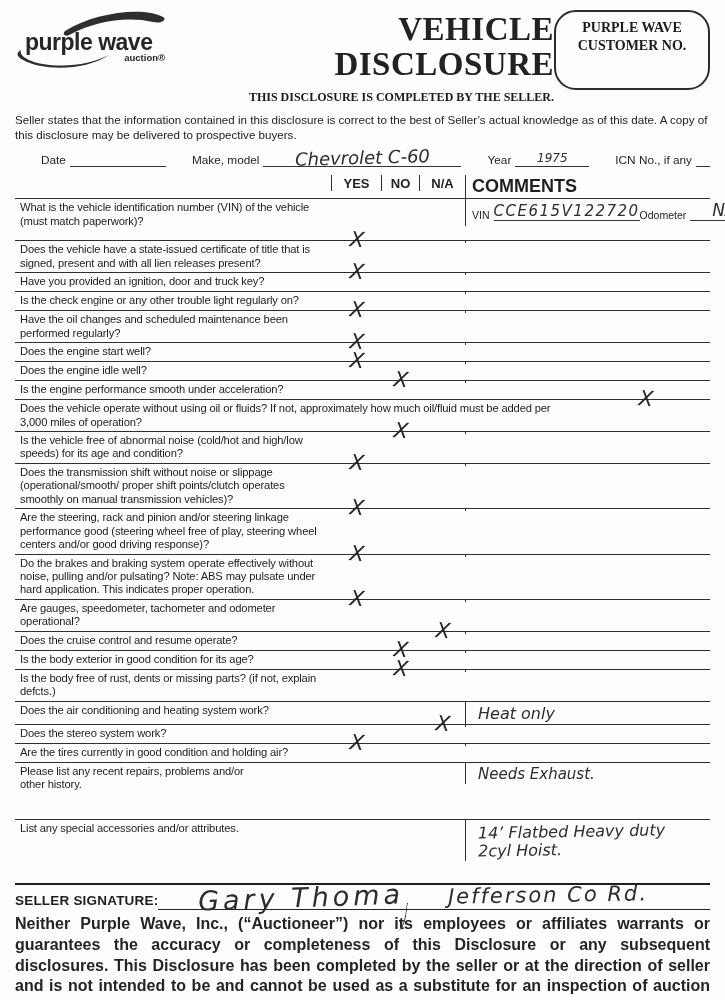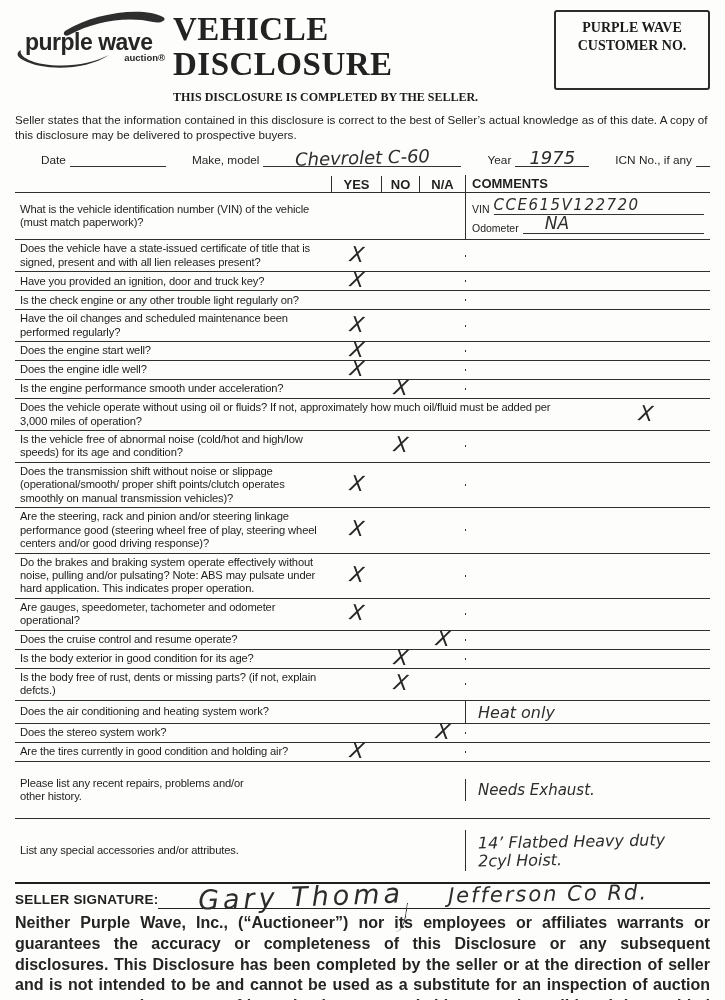--- a/index.html
+++ b/index.html
@@ -6,70 +6,70 @@
   html,body { background:#ffffff; }
   .page {
     width:725px; height:1000px; overflow:hidden; position:relative;
     background:#fdfdfb; color:#1f1f1f;
     font-family:"Liberation Sans", sans-serif;
     padding:8px 15px 0 15px;
   }
   
   .header { display:flex; align-items:flex-start; }
   .logo { width:158px; flex:0 0 158px; }
-  .title-block { flex:1; text-align:left; padding-top:4px; }
+  .title-block { flex:1; text-align:right; padding-top:4px; }
   .doc-title {
     font-family:"Liberation Serif", serif; font-weight:bold;
     font-size:33px; letter-spacing:0.5px; color:#222; line-height:1.05;
   }
   .doc-subtitle {
     font-family:"Liberation Serif", serif; font-weight:bold;
     font-size:12px; margin-top:9px; color:#1b1b1b;
   }
   .cust-box {
     flex:0 0 156px; min-height:80px; margin-top:2px;
-    border:2.5px solid #2c2c2c; border-radius:3px;
+    border:2.5px solid #2c2c2c; border-radius:22px;
     font-family:"Liberation Serif", serif; font-weight:bold;
     font-size:14px; text-align:center; padding:7px 6px 0 6px; line-height:1.25;
     color:#1b1b1b;
   }
   
   .intro { margin-top:7px; font-size:11.6px; line-height:1.3; color:#222; }
   .info-line { margin-top:9px; display:flex; align-items:flex-end; font-size:11.8px; white-space:nowrap; }
   .info-line .lbl { padding:0 4px 0 2px;margin-left:24px; }
   .ul { display:inline-block; border-bottom:1.2px solid #333; height:16px; text-align:center; }
   .ul-date { width:96px; }
   .ul-make { width:198px; }
   .ul-year { width:74px; }
   .ul-icn  { flex:1; }
   .hw { font-family:"DejaVu Sans", sans-serif; font-style:italic; color:#2d2d2d; }
   .hw-make { font-size:18px; line-height:14px; display:inline-block; transform:rotate(-1.5deg); }
-  .hw-year { font-size:18px; line-height:14px; display:inline-block; }
+  .hw-year { font-size:12px; line-height:14px; display:inline-block; }
   
   .vtable { margin-top:8px; }
-  .trow { display:flex; align-items:center; border-top:1.5px solid #2f2f2f; min-height:19px; position:relative; }
+  .trow { display:flex; align-items:flex-start; border-top:1.5px solid #2f2f2f; min-height:19px; position:relative; }
   .trow.thead { border-top:none; min-height:17px; }
   .cq { flex:1; padding:2px 6px 2px 5px; font-size:11.2px; line-height:1.2; color:#1d1d1d; letter-spacing:-0.15px; }
   .ca, .cb, .cc { border-left:1.4px solid #2f2f2f; position:relative; }
   .ca { width:50px; flex:0 0 50px; }
   .cb { width:38px; flex:0 0 38px; }
   .cc { width:46px; flex:0 0 46px; }
   .ccom { width:245px; flex:0 0 245px; border-left:1.4px solid #2f2f2f; padding:1px 4px 1px 6px; overflow:visible; }
   .thead .hcell { font-weight:bold; font-size:13px; text-align:center; padding-top:1px; }
-  .thead .ccom { font-weight:bold; font-size:13px; text-align:left; }
+  .thead .ccom { font-weight:bold; font-size:18px; text-align:left; }
   .shaded { background:#b1b1b1; }
   .xm {
     position:absolute; top:50%; left:50%;
     transform:translate(-50%,-54%) rotate(5deg);
     font-family:"DejaVu Sans", sans-serif; font-style:italic;
     font-size:21px; color:#262626; line-height:1; z-index:2;
   }
   .cmt { font-size:16px; white-space:pre-line; line-height:1.15; display:inline-block; padding-top:2px; padding-left:6px; }
   
-  .vinwrap { display:flex; flex-direction:column; justify-content:space-between; height:100%; padding:2px 2px 4px 0; }
+  .vinwrap { display:flex; flex-direction:row; justify-content:space-between; height:100%; padding:2px 2px 4px 0; }
   .vinline { display:flex; align-items:flex-end; }
   .vlab { font-size:10.5px; color:#222; padding-right:4px; }
   .ulc { flex:1; border-bottom:1.2px solid #333; }
   .hw-vin { font-size:15px; letter-spacing:1.5px; line-height:13px; display:inline-block; }
   .hw-odo { font-size:17px; line-height:12px; display:inline-block; padding-left:22px; }
   
   #table-body .trow:nth-child(1) { min-height:42px; }
   #table-body .trow:nth-child(21) { min-height:57px;gap:16px; }
   #table-body .trow:nth-child(22) { min-height:64px; }
   #table-body .trow:nth-child(21) .cmt { font-size:15px; }

